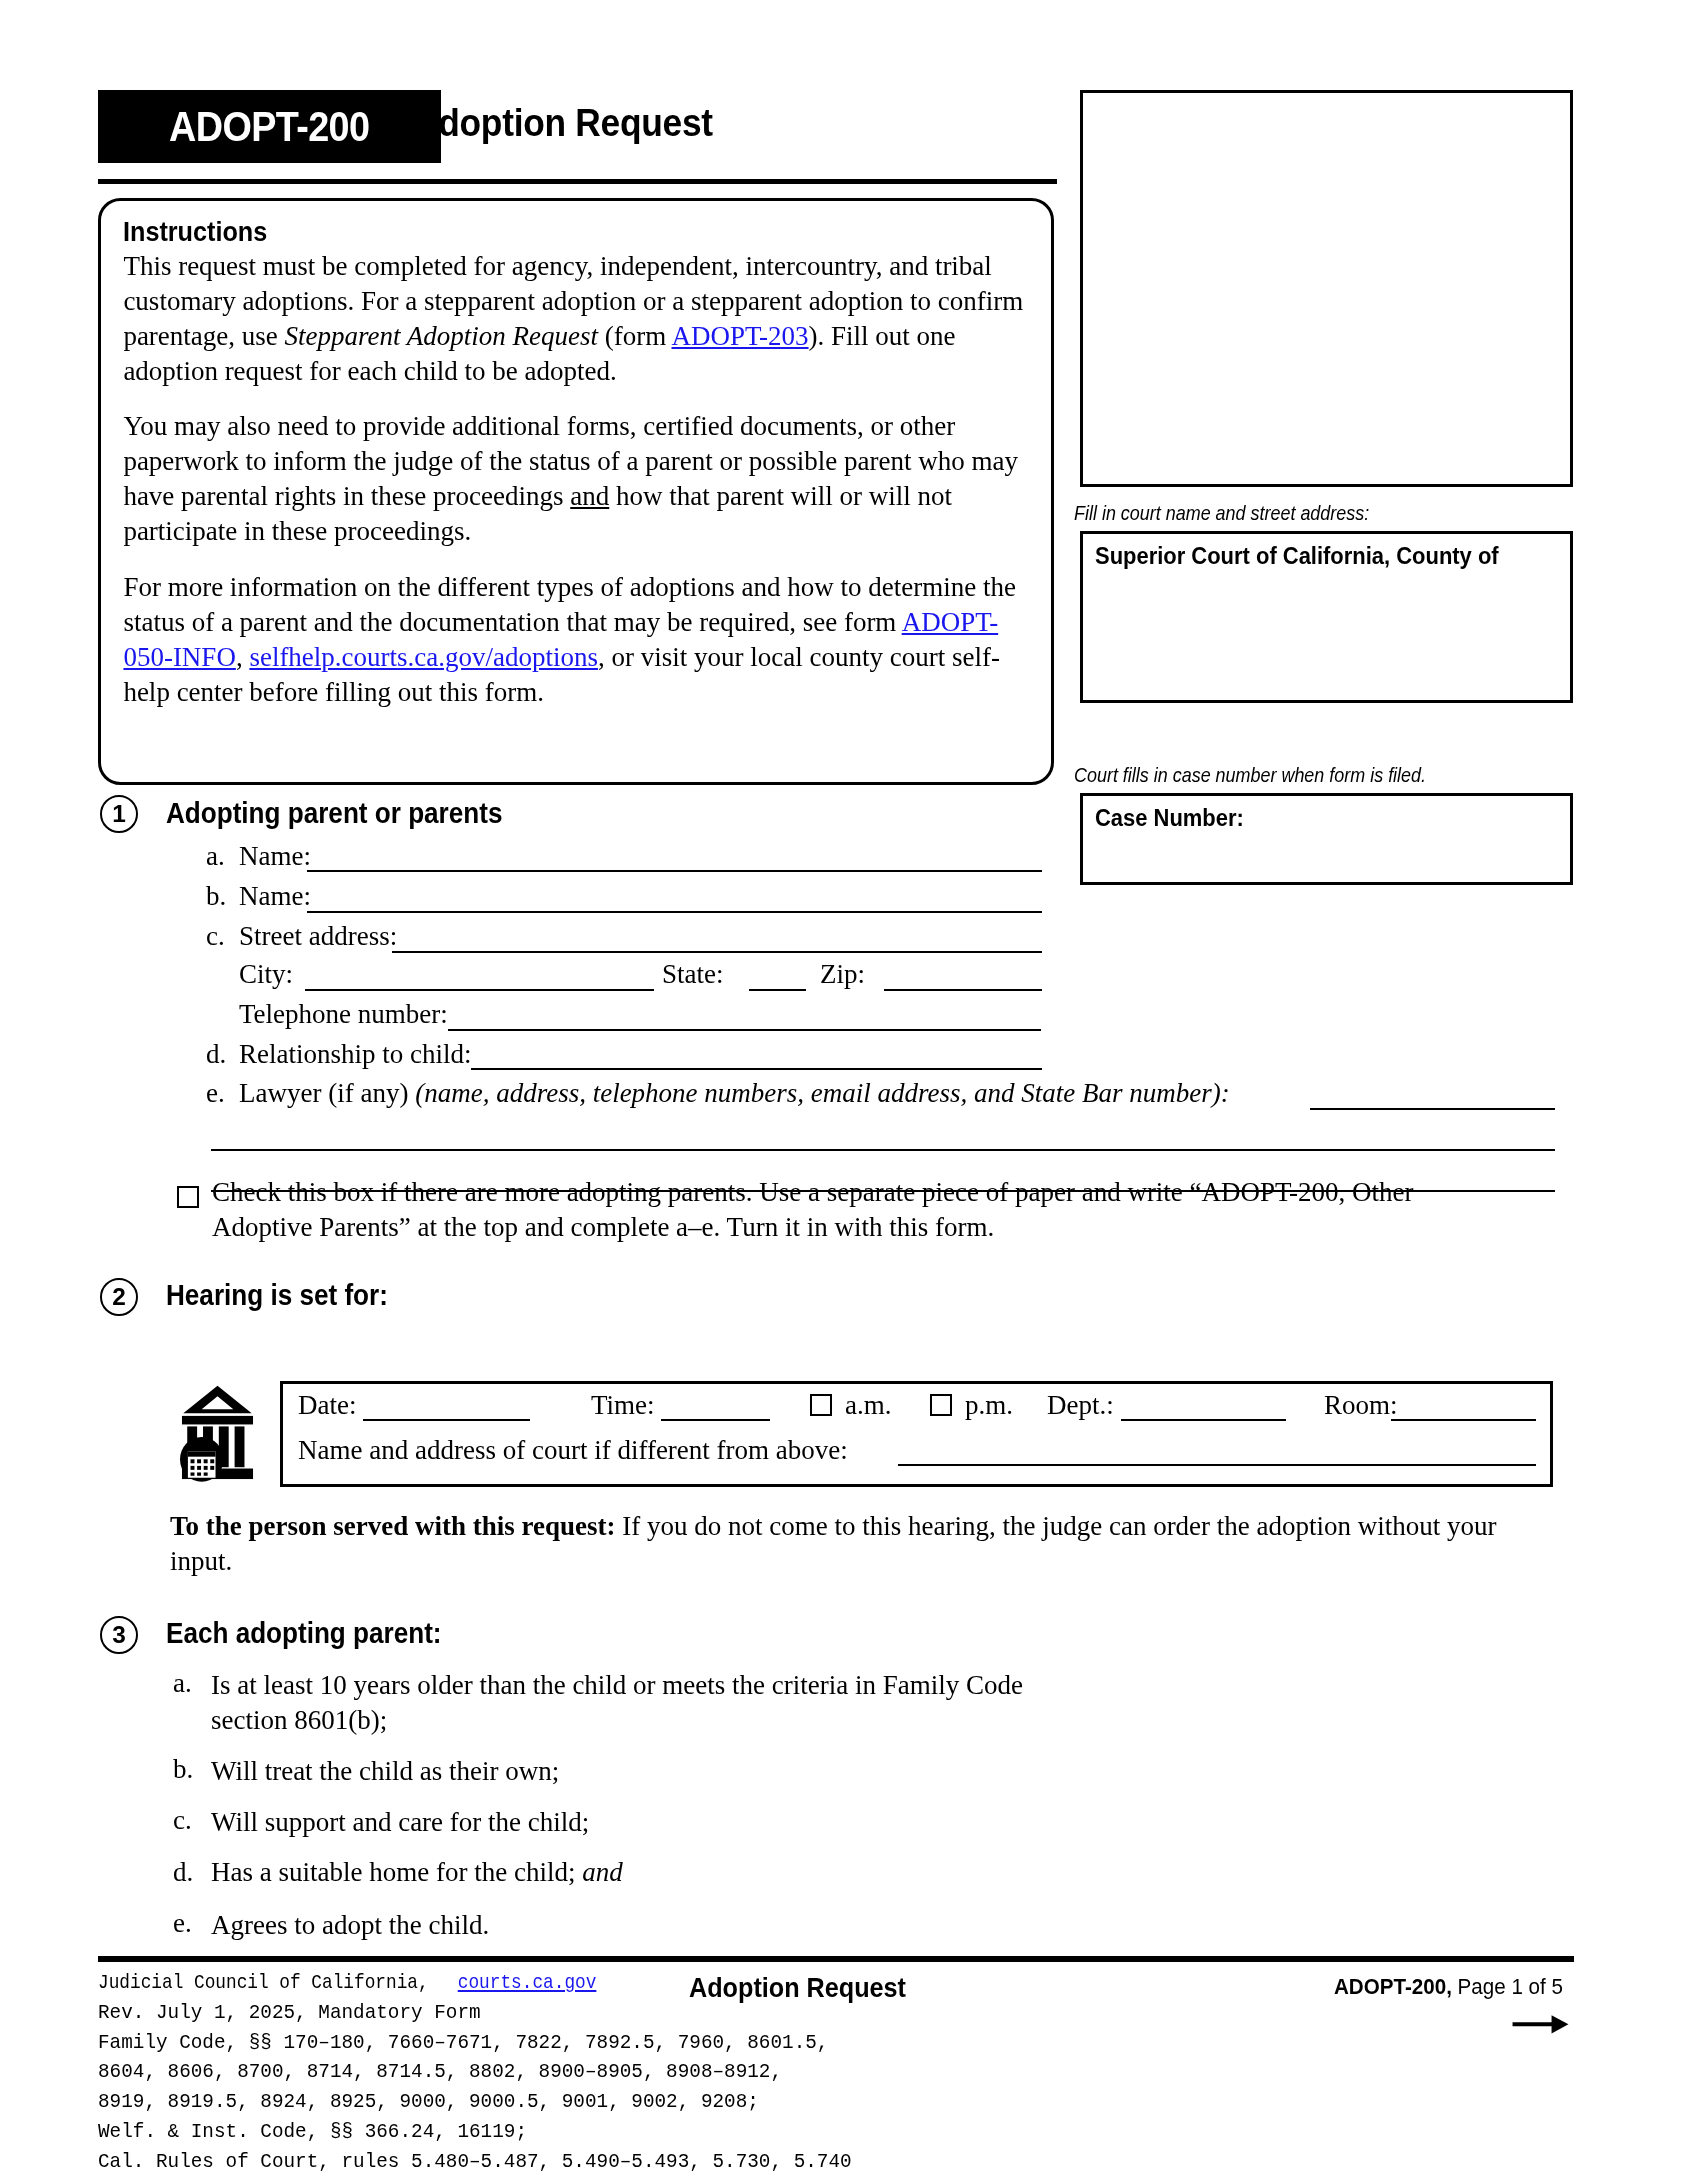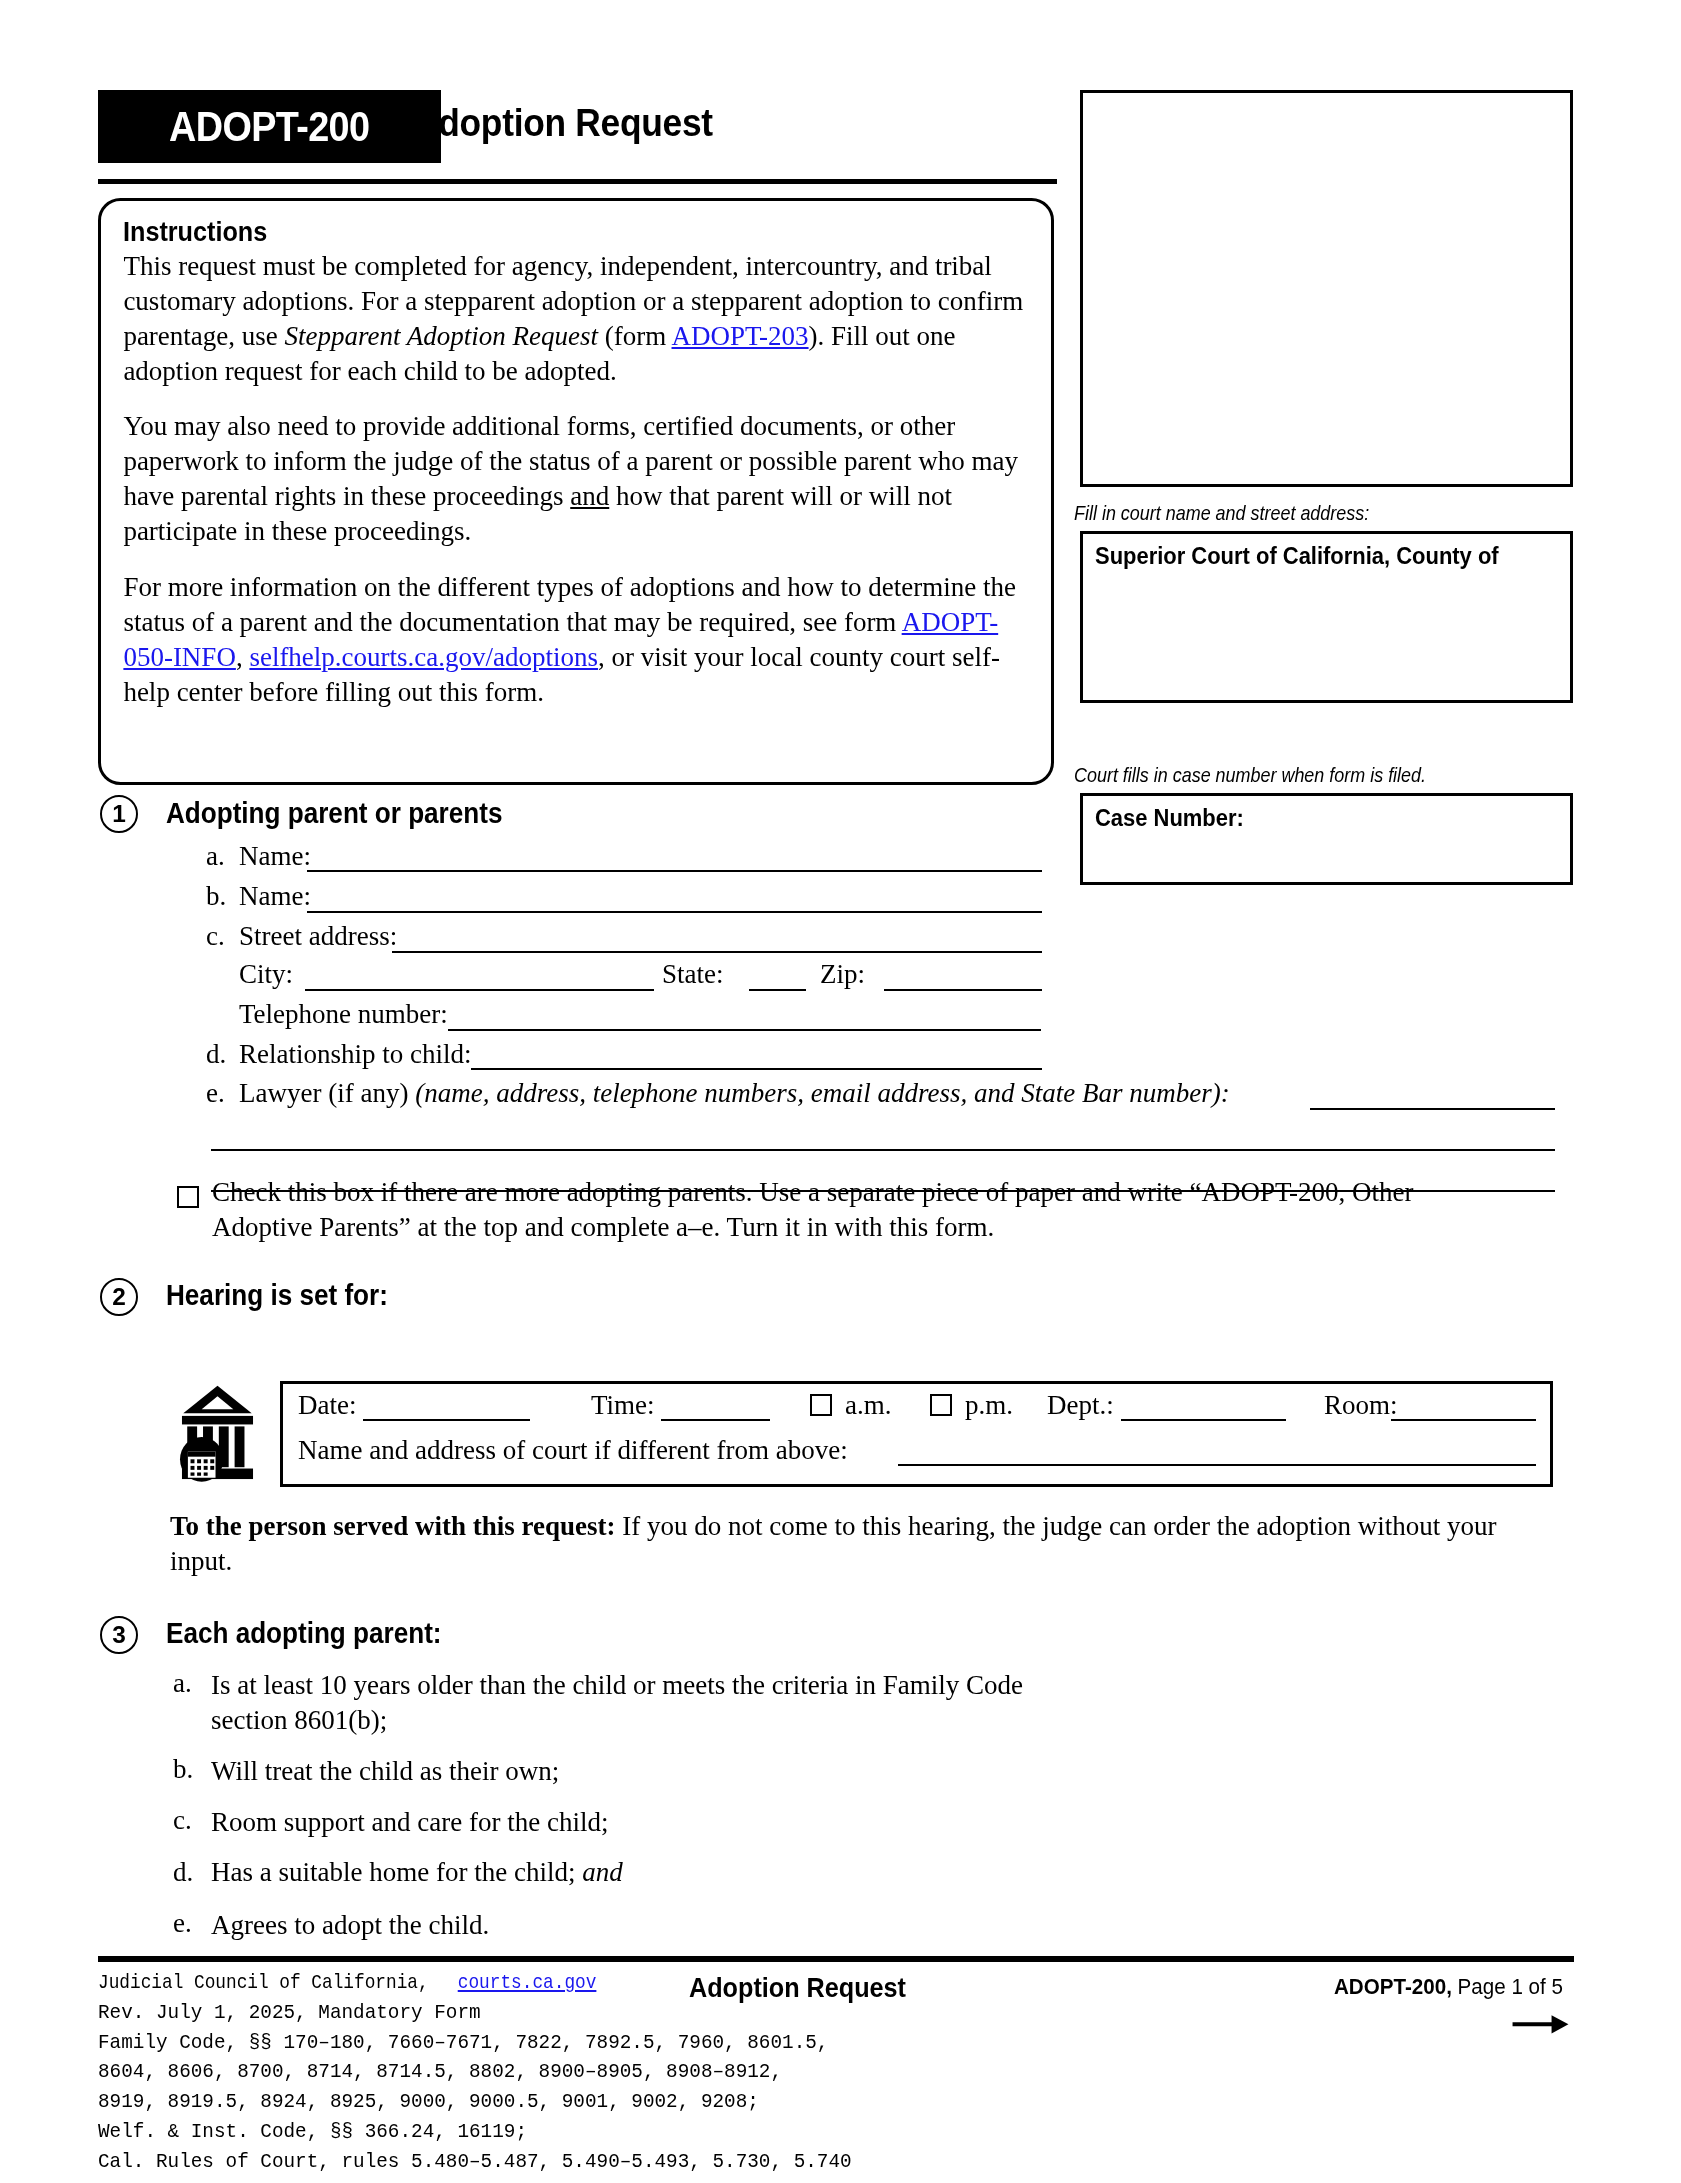--- a/index.html
+++ b/index.html
@@ -344,21 +344,21 @@
   <div class="num" style="left:100px; top:1616px;">3</div>
   <div class="sechead" style="left:166px; top:1617px;"><span>Each adopting parent:</span></div>
 
   <div class="itemlab" style="left:173px; top:1668px;">a.</div>
   <div class="wrap-text" style="left:211px; top:1668px; width:857px;">Is at least 10 years older than the child or meets the criteria in Family Code section 8601(b);</div>
 
   <div class="itemlab" style="left:173px; top:1754px;">b.</div>
   <div class="wrap-text" style="left:211px; top:1754px; width:857px;">Will treat the child as their own;</div>
 
   <div class="itemlab" style="left:173px; top:1805px;">c.</div>
-  <div class="wrap-text" style="left:211px; top:1805px; width:857px;">Room support and care for the child;</div>
+  <div class="wrap-text" style="left:211px; top:1805px; width:857px;">Will support and care for the child;</div>
 
   <div class="itemlab" style="left:173px; top:1857px;">d.</div>
   <div class="body-line" style="left:211px; top:1857px;"><span>Has a suitable home for the child; </span><span class="ital">and</span></div>
 
   <div class="itemlab" style="left:173px; top:1908px;">e.</div>
   <div class="wrap-text" style="left:211px; top:1908px; width:857px;">Agrees to adopt the child.</div>
 
   <div class="foot-rule"></div>
   <div class="foot-left">
     <div><span><span>Judicial Council of California, </span><span class="link">courts.ca.gov</span></span></div>

